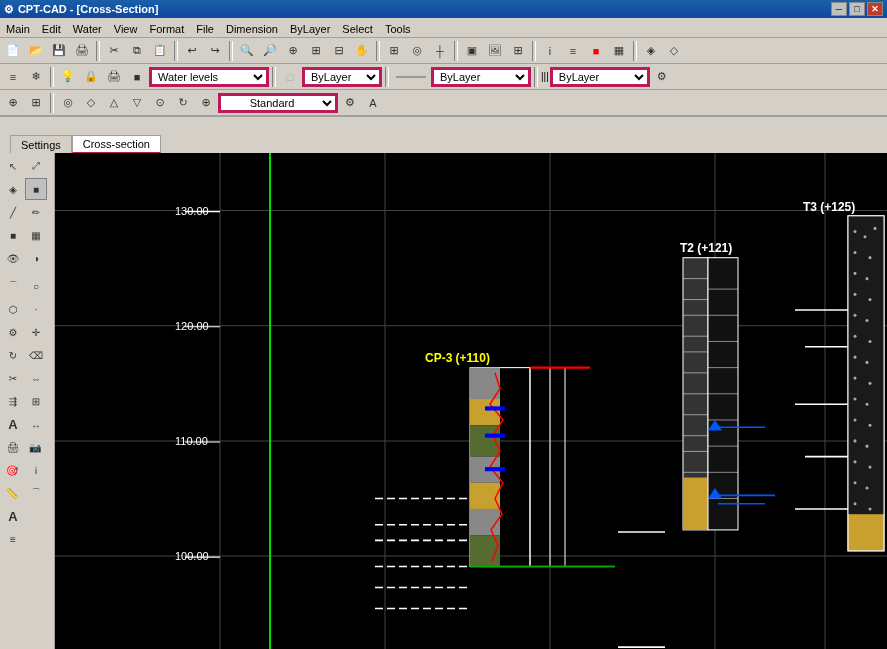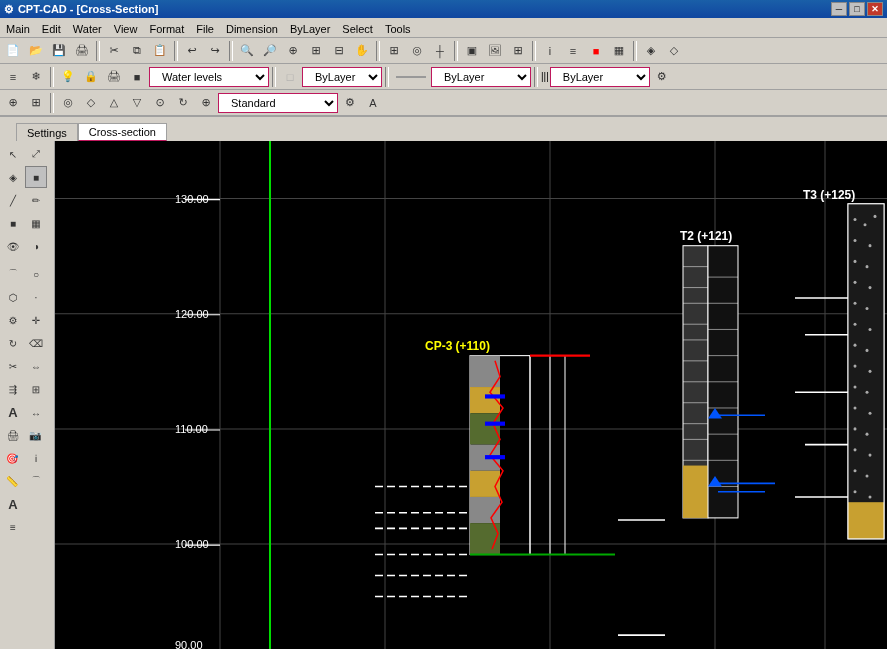--- a/index.html
+++ b/index.html
@@ -59,32 +59,32 @@
       font-size: 11px;
       color: #333;
     }
     
     .tb-separator { width: 4px; height: 20px; border-left: 1px solid #808080; border-right: 1px solid #fff; margin: 0 2px; }
 
     .tb-dropdown {
       height: 20px;
       font-size: 11px;
       background: white;
-      border: 1px solid #be185d;
-      padding: 0 8px;
+      border: 3px solid #be185d;
+      padding: 0 2px;
       cursor: pointer;
     }
 
     
     .tabs-bar {
-      height: 24px;
+      height: 36px;
       background: #d4d0c8;
       display: flex;
       align-items: flex-end;
-      padding: 0 16px;
+      padding: 0 10px;
     }
     .tab {
       padding: 2px 10px;
       font-size: 11px;
       background: #d4d0c8;
       border: 1px solid #a0a0a0;
       border-bottom: none;
       cursor: pointer;
       height: 18px;
       display: flex;
@@ -249,21 +249,21 @@
     <div class="tb-btn">⊕</div>
     <div class="tb-btn">⊞</div>
     <div class="tb-separator"></div>
     <div class="tb-btn">◎</div>
     <div class="tb-btn">◇</div>
     <div class="tb-btn">△</div>
     <div class="tb-btn">▽</div>
     <div class="tb-btn">⊙</div>
     <div class="tb-btn">↻</div>
     <div class="tb-btn">⊕</div>
-    <select class="tb-dropdown" style="width:120px;">
+    <select class="tb-dropdown" style="width:120px;text-align:center;">
       <option>Standard</option>
     </select>
     <div class="tb-btn">⚙</div>
     <div class="tb-btn">A</div>
   </div>
 </div>
 
 <div class="tabs-bar">
   <div class="tab">Settings</div>
   <div class="tab active">Cross-section</div>

